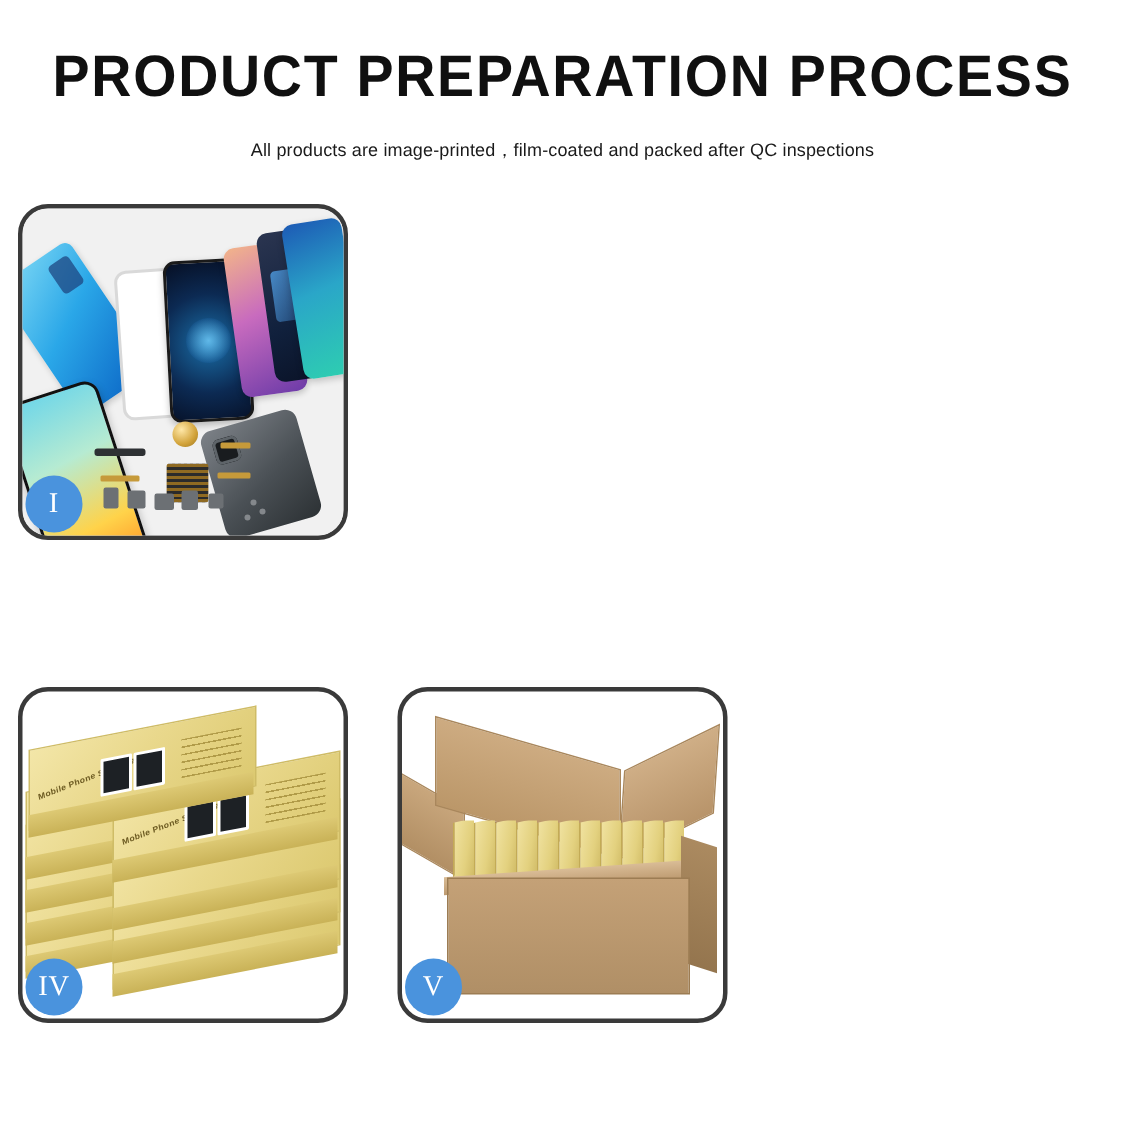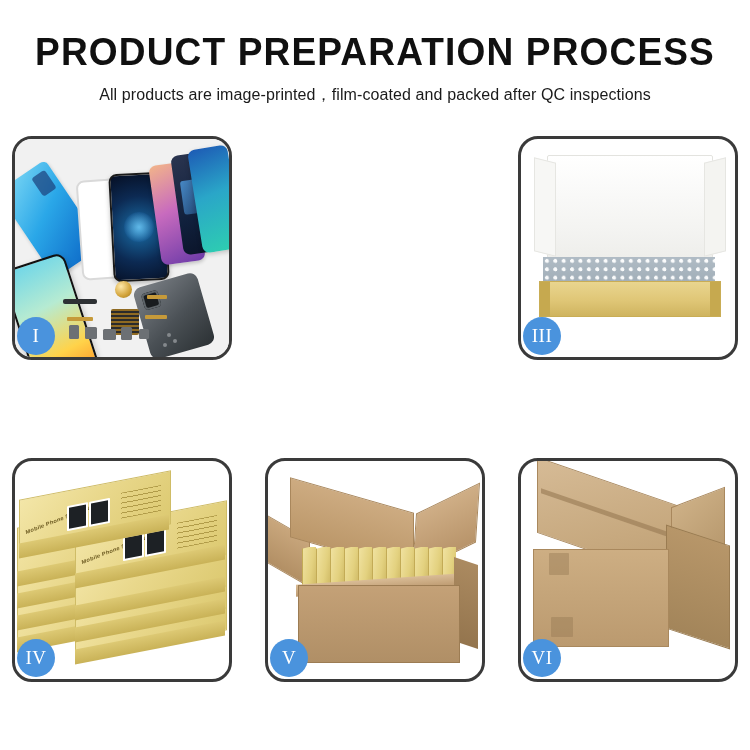--- a/index.html
+++ b/index.html
@@ -20,24 +20,24 @@
     font-size:39px;
     font-weight:700;
     letter-spacing:1.2px;
     color:#101010;
     margin-top:32px;
     line-height:1;
     transform:scaleX(0.95);
   }
   .subtitle{
     font-family:"Liberation Sans", sans-serif;
-    font-size:16px;
+    font-size:12px;
     font-weight:400;
     color:#1a1a1a;
-    margin-top:14px;
+    margin-top:21px;
     letter-spacing:0.1px;
   }
 
   
   .grid{position:absolute;left:12px;top:136px;width:726px;height:546px;}
   .cell{position:absolute;width:220px;height:224px;}
   .cell.c0{left:0px;   top:0px;}
   .cell.c1{left:253px; top:0px;}
   .cell.c2{left:506px; top:0px;}
   .cell.c3{left:0px;   top:322px;}
@@ -276,33 +276,20 @@
             <div class="screw" style="left:104px;top:52px;"></div>
             <div class="screw" style="left:110px;top:58px;"></div>
             <div class="screw" style="left:100px;top:62px;"></div>
           </div>
         </div>
         <div class="badge">I</div>
       </div>
     </div>
 
 
-    <div class="cell c2">
-      <div class="panel">
-        <div class="stage">
-          <div class="m-lid">
-            <div class="flapL"></div>
-            <div class="flapR"></div>
-          </div>
-          <div class="m-inner"></div>
-          <div class="m-front"></div>
-        </div>
-        <div class="badge">III</div>
-      </div>
-    </div>
 
     <div class="cell c3">
       <div class="panel">
         <div class="stage">
           <div class="stack">
 
             <div class="sbox" style="left:0px;top:100px;">
               <div class="top"></div>
               <div class="side"></div>
             </div>
@@ -380,29 +367,15 @@
             <div class="blk" style="left:140px;"></div>
           </div>
           <div class="v-rim"></div>
           <div class="v-side"></div>
           <div class="v-front"></div>
         </div>
         <div class="badge">V</div>
       </div>
     </div>
 
-    <div class="cell c5">
-      <div class="panel">
-        <div class="stage">
-          <div class="c-top"></div>
-          <div class="c-topR"></div>
-          <div class="c-seam"></div>
-          <div class="c-right"></div>
-          <div class="c-front"></div>
-          <div class="c-tab" style="left:28px;top:92px;width:20px;height:22px;"></div>
-          <div class="c-tab" style="left:30px;top:156px;width:22px;height:20px;"></div>
-        </div>
-        <div class="badge">VI</div>
-      </div>
-    </div>
 
   </div>
 </div>
 
 </body></html>

